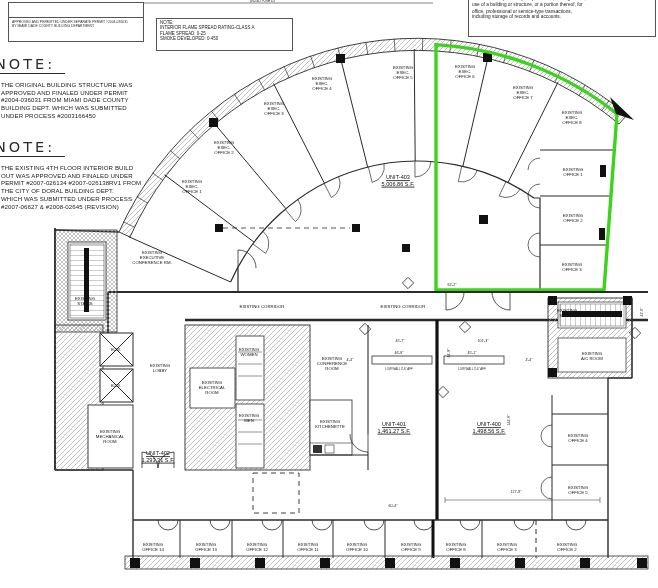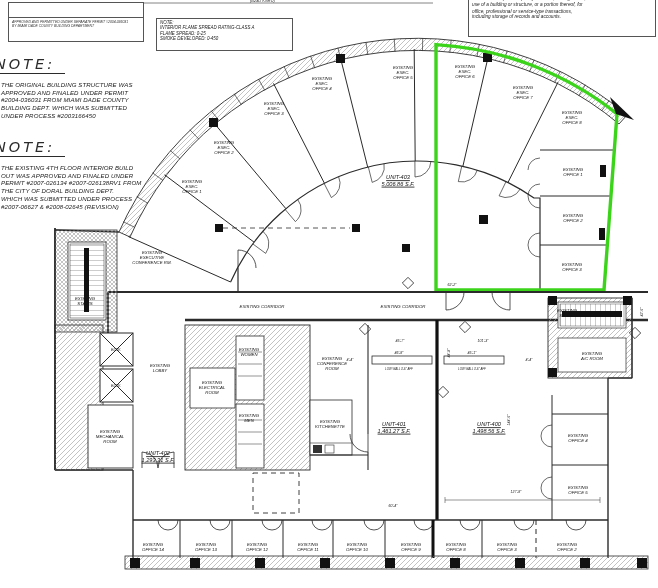--- a/index.html
+++ b/index.html
@@ -1,17 +1,17 @@
 <!DOCTYPE html>
 <html><head>
 <meta charset="utf-8">
 <style>
   html,body{margin:0;padding:0;background:#fff;}
   #stage{position:relative;width:658px;height:588px;background:#ffffff;overflow:hidden;
-         font-family:"Liberation Sans",sans-serif;color:#1a1a1a;font-style:italic;}
+         font-family:"Liberation Sans",sans-serif;color:#1a1a1a;}
   #plan-svg{position:absolute;left:0;top:0;}
 
   
   .abox{position:absolute;border:1px solid #555;background:#fff;box-sizing:border-box;}
   #permit-box{left:8px;top:2px;width:136px;height:40px;}
   #permit-box .div-line{position:absolute;left:0;right:0;top:14px;border-top:1px solid #555;}
   #permit-box .txt{position:absolute;left:3px;top:17px;width:208px;font-size:5.5px;line-height:1.25;
                    white-space:pre-line;transform:scale(.62);transform-origin:top left;color:#333;}
   #top-fragment{position:absolute;left:250px;top:-2px;font-size:5.5px;color:#333;
                 transform:scale(.72);transform-origin:top left;}

